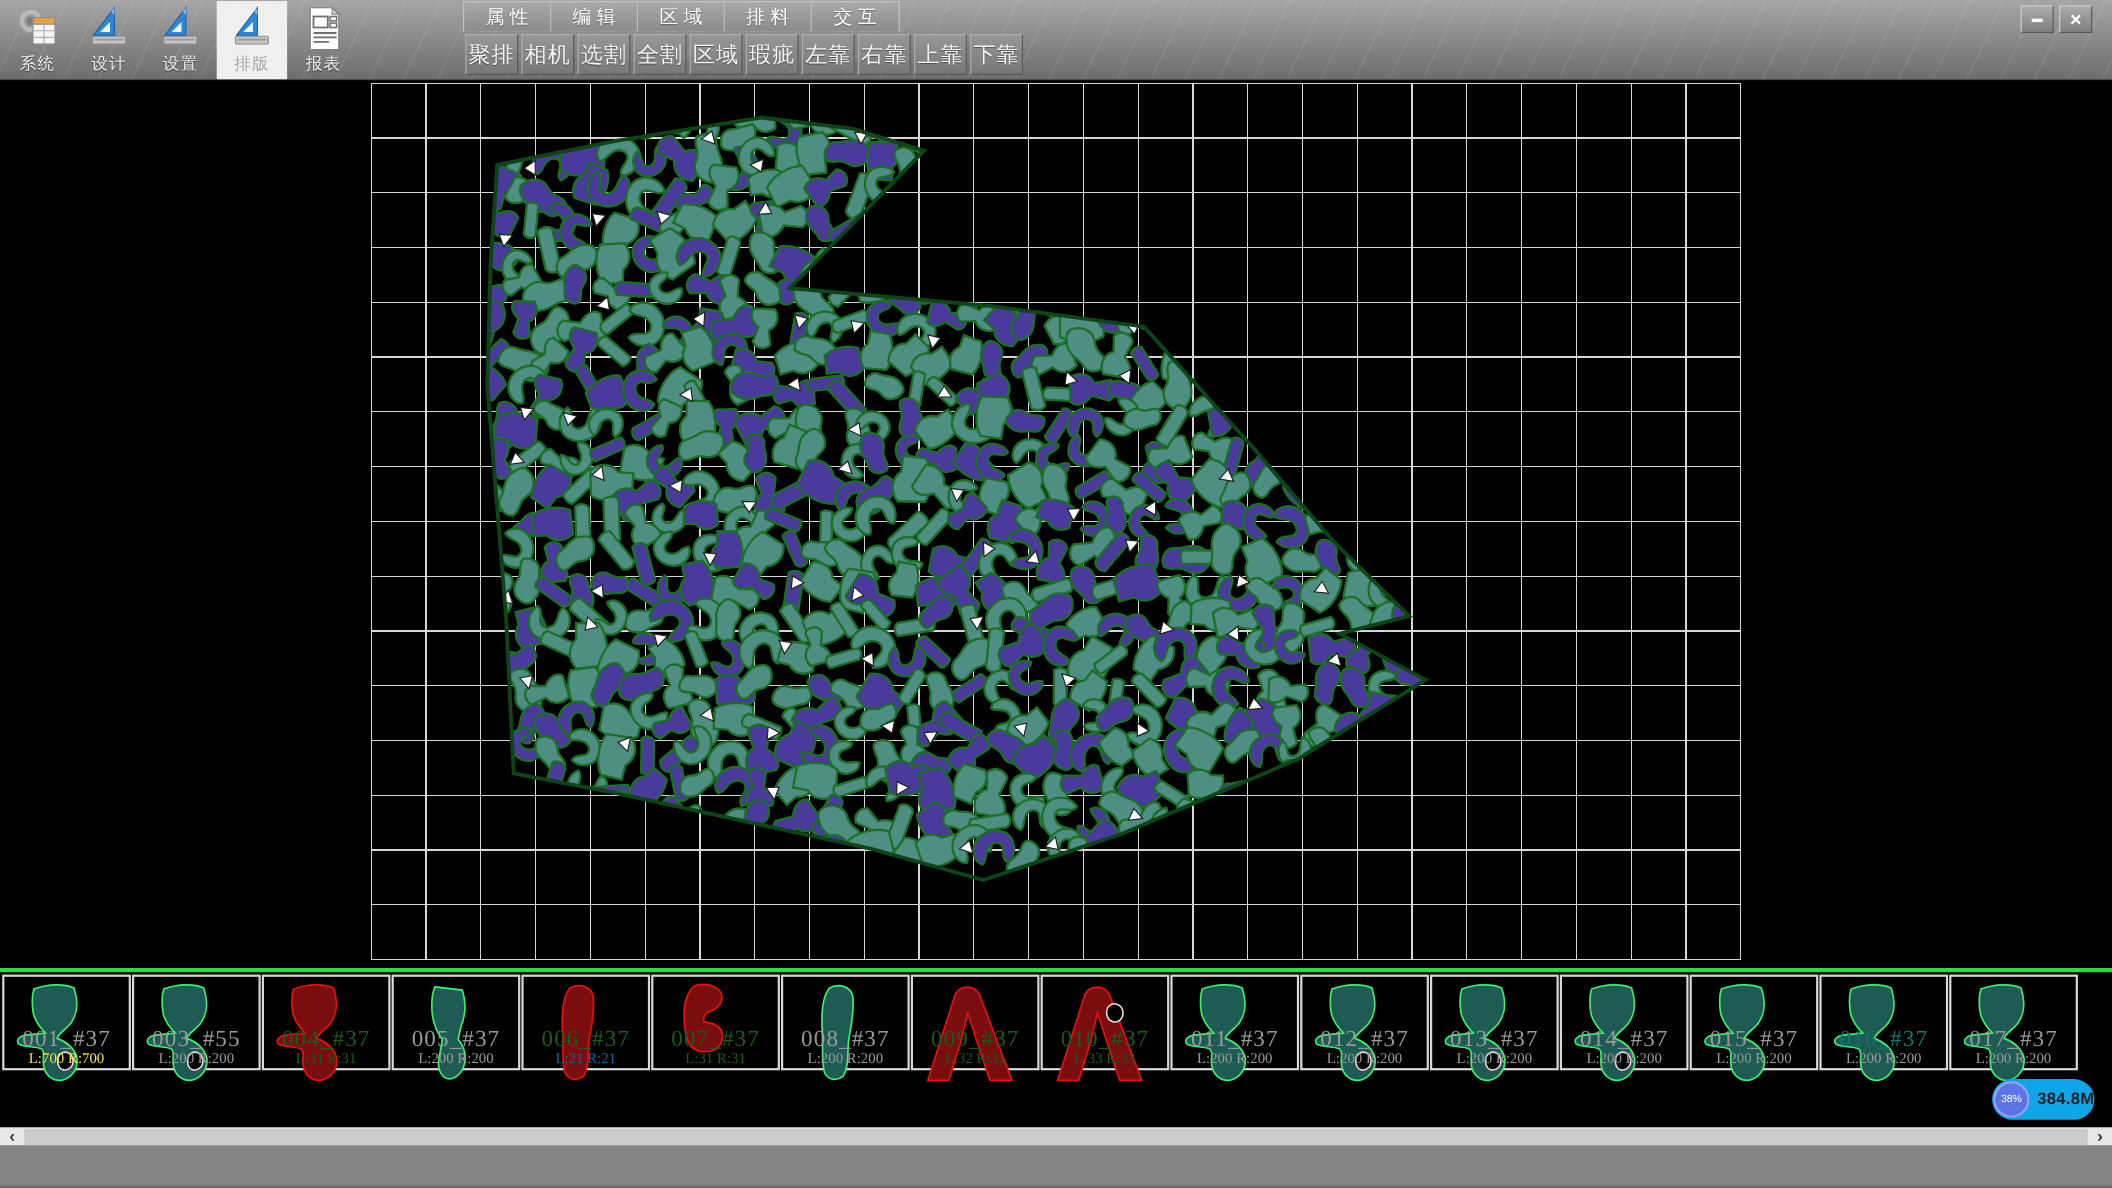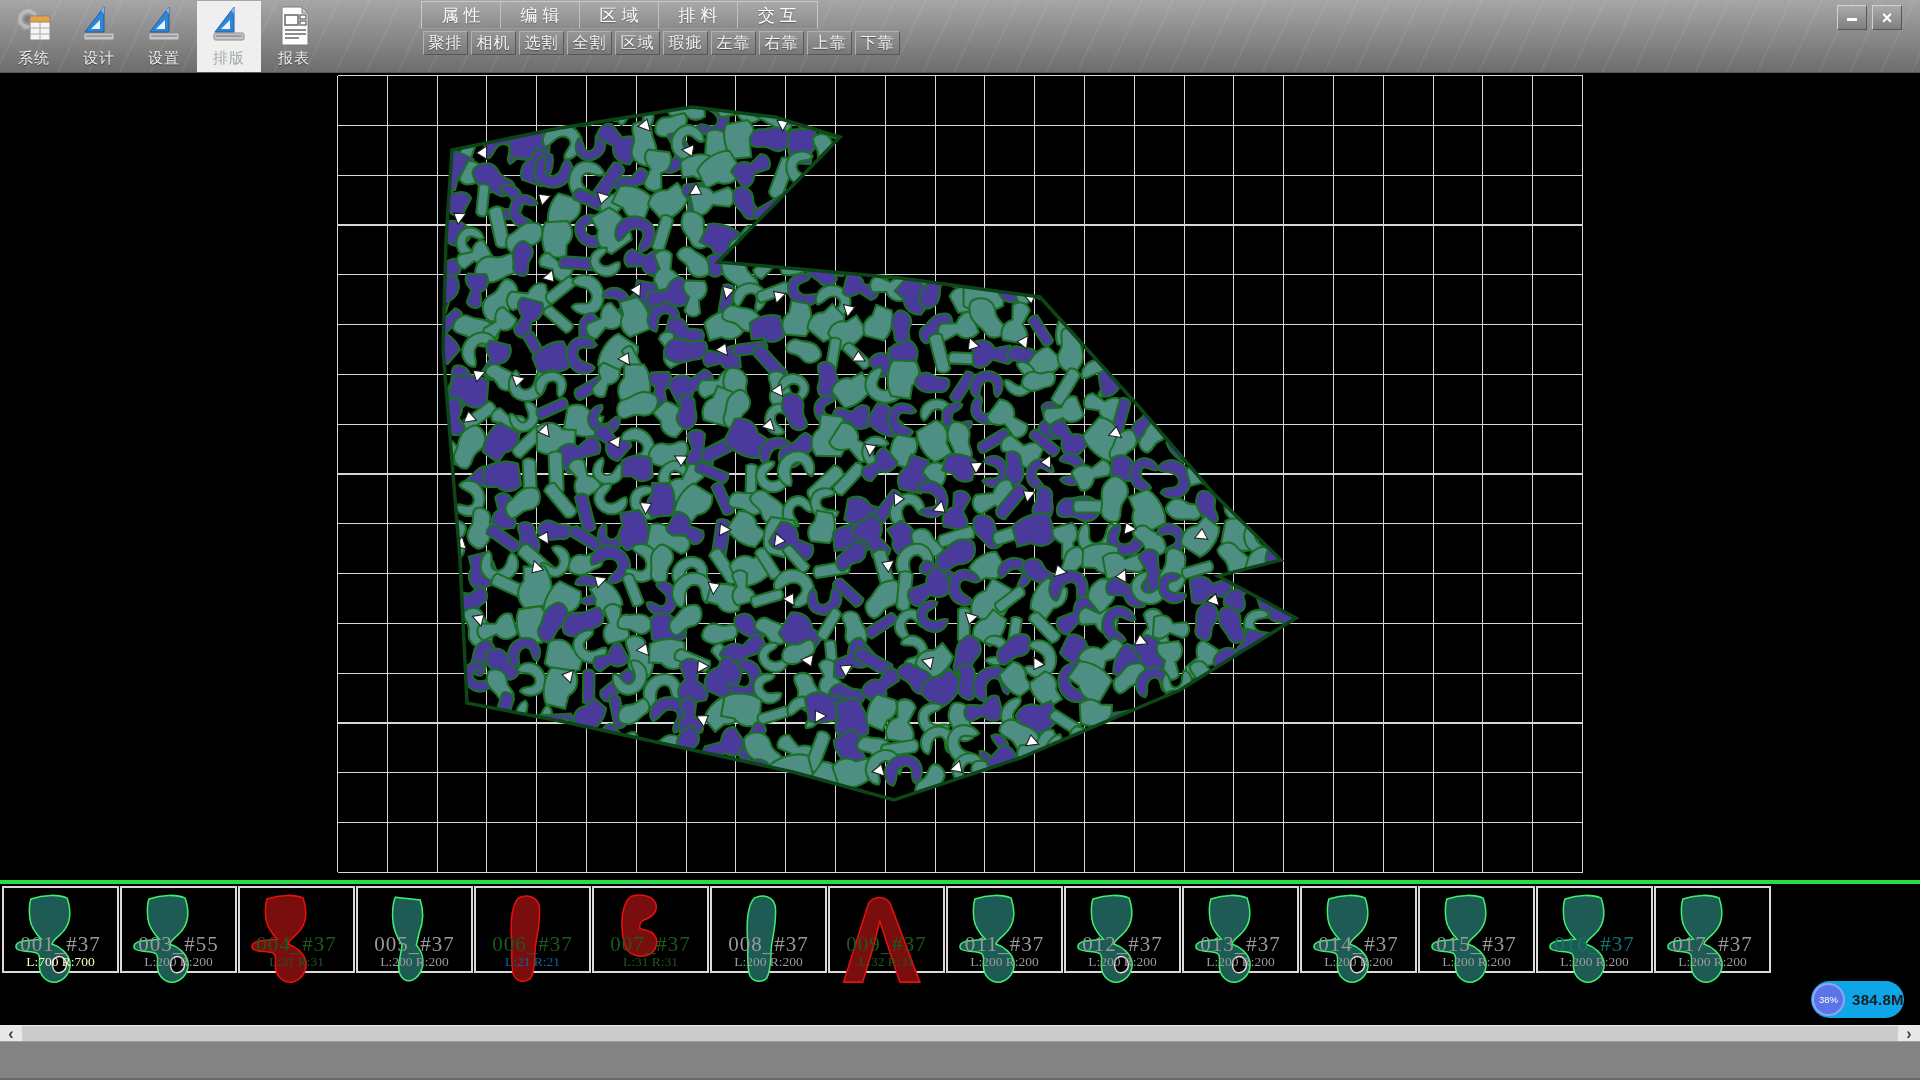--- a/index.html
+++ b/index.html
@@ -21,22 +21,22 @@
   .big-btn.selected .lbl{color:#a2a9a9;text-shadow:none}
 
   .menu-tabs{position:absolute;left:421px;top:1px;height:28px;display:flex;z-index:2;
     background:linear-gradient(#a9a9a9,#8b8b8b);border:1px solid #c8c8c8;border-bottom-color:#999}
   .menu-tab{width:79px;display:flex;align-items:center;justify-content:center;color:#fff;
     font-size:17px;letter-spacing:5px;padding-left:5px;border-right:1px solid #c0c0c0;
     text-shadow:0 1px 1px rgba(0,0,0,.35)}
   .menu-tab:last-child{border-right:none}
 
   .action-row{position:absolute;left:423px;top:31px;display:flex;gap:3px;z-index:2}
-  .action-btn{min-width:45px;height:24px;display:flex;align-items:center;justify-content:center;
-    font-size:16px;color:#f4f4f4;letter-spacing:1px;padding:0 2px;
+  .action-btn{min-width:45px;height:37px;display:flex;align-items:center;justify-content:center;
+    font-size:20px;color:#f4f4f4;letter-spacing:1px;padding:0 2px;
     background:linear-gradient(#979797,#787878);border:1px solid;
     border-color:#b2b2b2 #585858 #585858 #b2b2b2;text-shadow:0 1px 1px rgba(0,0,0,.45)}
 
   .window-controls{position:absolute;right:18px;top:5px;display:flex;gap:5px;z-index:2}
   .wc{width:30px;height:25px;display:flex;align-items:center;justify-content:center;color:#fff;
     background:linear-gradient(#ababab,#7f7f7f);border:1px solid;
     border-color:#d2d2d2 #575757 #575757 #d2d2d2;font-weight:bold}
   .wc-min{font-size:10px}
   .wc-close{font-size:18px;line-height:1}
 
@@ -1065,36 +1065,39 @@
         </g>
         <polygon points="452,150 560,128 692,107 775,117 840,137 718,262 900,278 1040,297 1140,408 1213,493 1281,560 1218,576 1296,618 1180,690 1020,758 894,800 793,772 560,721 467,703 460,560 443,350 446,240" fill="none" stroke="#0c4516" stroke-width="3.5"></polygon>
       </svg>
     </main>
 
   <div id="strip-sep" style="background: rgb(43, 220, 73);"></div>
 
   <div id="film-strip"><div class="thumb-cell"><svg viewBox="0 0 110 110" class="thumb-shape">
           <path d="M24,9 C38,4 53,4 62,8 C66,20 66,31 60,40 C56,47 48,50 46,56 C55,59 63,66 65,75 C66,85 60,94 50,96 C41,97 34,90 33,81 C32,74 35,69 31,66 C25,63 14,65 9,61 C7,57 10,54 16,53 L35,51 C29,45 24,38 23,30 C22,22 22,15 24,9 Z" fill="#1d5b54" stroke="#3cf06b" stroke-width="1.6"></path>
           <path d="M49,71 C54,67 60,70 61,76 C62,82 58,87 52,86 C46,85 45,75 49,71 Z" fill="#000" stroke="#efd9d9" stroke-width="1.5"></path>
-        </svg><div class="thumb-label" style="color: rgb(154, 154, 154);">001_#37</div><div class="thumb-meta" style="color: #fef9c3;">L:700 R:700</div></div><div class="thumb-cell"><svg viewBox="0 0 110 110" class="thumb-shape">
+        </svg><div class="thumb-label" style="color: rgb(154, 154, 154);">001_#37</div><div class="thumb-meta" style="color: #fde047;">L:700 R:700</div></div><div class="thumb-cell"><svg viewBox="0 0 110 110" class="thumb-shape">
           <path d="M24,9 C38,4 53,4 62,8 C66,20 66,31 60,40 C56,47 48,50 46,56 C55,59 63,66 65,75 C66,85 60,94 50,96 C41,97 34,90 33,81 C32,74 35,69 31,66 C25,63 14,65 9,61 C7,57 10,54 16,53 L35,51 C29,45 24,38 23,30 C22,22 22,15 24,9 Z" fill="#1d5b54" stroke="#3cf06b" stroke-width="1.6"></path>
           <path d="M49,71 C54,67 60,70 61,76 C62,82 58,87 52,86 C46,85 45,75 49,71 Z" fill="#000" stroke="#efd9d9" stroke-width="1.5"></path>
         </svg><div class="thumb-label" style="color: rgb(154, 154, 154);">003_#55</div><div class="thumb-meta" style="color: rgb(154, 154, 154);">L:200 R:200</div></div><div class="thumb-cell"><svg viewBox="0 0 110 110" class="thumb-shape">
           <path d="M24,9 C38,4 53,4 62,8 C66,20 66,31 60,40 C56,47 48,50 46,56 C55,59 63,66 65,75 C66,85 60,94 50,96 C41,97 34,90 33,81 C32,74 35,69 31,66 C25,63 14,65 9,61 C7,57 10,54 16,53 L35,51 C29,45 24,38 23,30 C22,22 22,15 24,9 Z" fill="#7a0d0e" stroke="#e8100c" stroke-width="1.6"></path>
         </svg><div class="thumb-label" style="color: rgb(28, 90, 30);">004_#37</div><div class="thumb-meta" style="color: rgb(28, 90, 30);">L:31 R:31</div></div><div class="thumb-cell"><svg viewBox="0 0 110 110" class="thumb-shape">
           <path d="M35,7 L61,10 C65,22 64,34 60,44 L57,57 C63,64 66,74 62,84 C58,93 50,97 44,93 C38,89 37,79 40,69 L42,57 C36,49 32,38 32,26 C32,17 33,11 35,7 Z" fill="#1d5b54" stroke="#3cf06b" stroke-width="1.6"></path>
         </svg><div class="thumb-label" style="color: rgb(154, 154, 154);">005_#37</div><div class="thumb-meta" style="color: rgb(154, 154, 154);">L:200 R:200</div></div><div class="thumb-cell"><svg viewBox="0 0 110 110" class="thumb-shape">
           <path d="M40,8 C50,3 60,7 62,16 C64,30 60,45 58,59 C57,72 58,84 53,92 C47,97 38,96 35,88 C32,77 34,64 33,50 C32,34 33,16 40,8 Z" fill="#7a0d0e" stroke="#e8100c" stroke-width="1.6"></path>
         </svg><div class="thumb-label" style="color: rgb(28, 90, 30);">006_#37</div><div class="thumb-meta" style="color: #0369a1;">L:21 R:21</div></div><div class="thumb-cell"><svg viewBox="0 0 110 110" class="thumb-shape">
           <path d="M35,6 C49,2 60,8 61,16 C62,24 54,29 48,31 C44,33 43,36 44,40 C51,41 59,44 61,50 C63,58 59,66 51,68 C43,70 35,68 31,63 C26,55 25,44 25,33 C25,21 29,10 35,6 Z" fill="#7a0d0e" stroke="#e8100c" stroke-width="1.6"></path>
         </svg><div class="thumb-label" style="color: rgb(28, 90, 30);">007_#37</div><div class="thumb-meta" style="color: rgb(28, 90, 30);">L:31 R:31</div></div><div class="thumb-cell"><svg viewBox="0 0 110 110" class="thumb-shape">
           <path d="M40,8 C50,3 60,7 62,16 C64,30 60,45 58,59 C57,72 58,84 53,92 C47,97 38,96 35,88 C32,77 34,64 33,50 C32,34 33,16 40,8 Z" fill="#1d5b54" stroke="#3cf06b" stroke-width="1.6"></path>
         </svg><div class="thumb-label" style="color: rgb(154, 154, 154);">008_#37</div><div class="thumb-meta" style="color: rgb(154, 154, 154);">L:200 R:200</div></div><div class="thumb-cell"><svg viewBox="0 0 110 110" class="thumb-shape">
           <path d="M10,96 L36,14 C41,5 54,5 59,14 L90,96 L69,96 L57,60 L48,32 L41,60 L30,96 Z" fill="#7a0d0e" stroke="#e8100c" stroke-width="1.6"></path>
         </svg><div class="thumb-label" style="color: rgb(28, 90, 30);">009_#37</div><div class="thumb-meta" style="color: rgb(28, 90, 30);">L:32 R:31</div></div><div class="thumb-cell"><svg viewBox="0 0 110 110" class="thumb-shape">
+          <path d="M10,96 L36,14 C41,5 54,5 59,14 L90,96 L69,96 L57,60 L48,32 L41,60 L30,96 Z" fill="#7a0d0e" stroke="#e8100c" stroke-width="1.6"></path>
+          <path d="M59,25 C64,21 71,24 72,30 C73,37 68,42 62,40 C56,38 55,29 59,25 Z" fill="#000" stroke="#efd9d9" stroke-width="1.5"></path>
+        </svg><div class="thumb-label" style="color: rgb(28, 90, 30);">010_#37</div><div class="thumb-meta" style="color: rgb(28, 90, 30);">L:33 R:33</div></div><div class="thumb-cell"><svg viewBox="0 0 110 110" class="thumb-shape">
           <path d="M24,9 C38,4 53,4 62,8 C66,20 66,31 60,40 C56,47 48,50 46,56 C55,59 63,66 65,75 C66,85 60,94 50,96 C41,97 34,90 33,81 C32,74 35,69 31,66 C25,63 14,65 9,61 C7,57 10,54 16,53 L35,51 C29,45 24,38 23,30 C22,22 22,15 24,9 Z" fill="#1d5b54" stroke="#3cf06b" stroke-width="1.6"></path>
         </svg><div class="thumb-label" style="color: rgb(154, 154, 154);">011_#37</div><div class="thumb-meta" style="color: rgb(154, 154, 154);">L:200 R:200</div></div><div class="thumb-cell"><svg viewBox="0 0 110 110" class="thumb-shape">
           <path d="M24,9 C38,4 53,4 62,8 C66,20 66,31 60,40 C56,47 48,50 46,56 C55,59 63,66 65,75 C66,85 60,94 50,96 C41,97 34,90 33,81 C32,74 35,69 31,66 C25,63 14,65 9,61 C7,57 10,54 16,53 L35,51 C29,45 24,38 23,30 C22,22 22,15 24,9 Z" fill="#1d5b54" stroke="#3cf06b" stroke-width="1.6"></path>
           <path d="M49,71 C54,67 60,70 61,76 C62,82 58,87 52,86 C46,85 45,75 49,71 Z" fill="#000" stroke="#efd9d9" stroke-width="1.5"></path>
         </svg><div class="thumb-label" style="color: rgb(154, 154, 154);">012_#37</div><div class="thumb-meta" style="color: rgb(154, 154, 154);">L:200 R:200</div></div><div class="thumb-cell"><svg viewBox="0 0 110 110" class="thumb-shape">
           <path d="M24,9 C38,4 53,4 62,8 C66,20 66,31 60,40 C56,47 48,50 46,56 C55,59 63,66 65,75 C66,85 60,94 50,96 C41,97 34,90 33,81 C32,74 35,69 31,66 C25,63 14,65 9,61 C7,57 10,54 16,53 L35,51 C29,45 24,38 23,30 C22,22 22,15 24,9 Z" fill="#1d5b54" stroke="#3cf06b" stroke-width="1.6"></path>
           <path d="M49,71 C54,67 60,70 61,76 C62,82 58,87 52,86 C46,85 45,75 49,71 Z" fill="#000" stroke="#efd9d9" stroke-width="1.5"></path>
         </svg><div class="thumb-label" style="color: rgb(154, 154, 154);">013_#37</div><div class="thumb-meta" style="color: rgb(154, 154, 154);">L:200 R:200</div></div><div class="thumb-cell"><svg viewBox="0 0 110 110" class="thumb-shape">
           <path d="M24,9 C38,4 53,4 62,8 C66,20 66,31 60,40 C56,47 48,50 46,56 C55,59 63,66 65,75 C66,85 60,94 50,96 C41,97 34,90 33,81 C32,74 35,69 31,66 C25,63 14,65 9,61 C7,57 10,54 16,53 L35,51 C29,45 24,38 23,30 C22,22 22,15 24,9 Z" fill="#1d5b54" stroke="#3cf06b" stroke-width="1.6"></path>
           <path d="M49,71 C54,67 60,70 61,76 C62,82 58,87 52,86 C46,85 45,75 49,71 Z" fill="#000" stroke="#efd9d9" stroke-width="1.5"></path>

